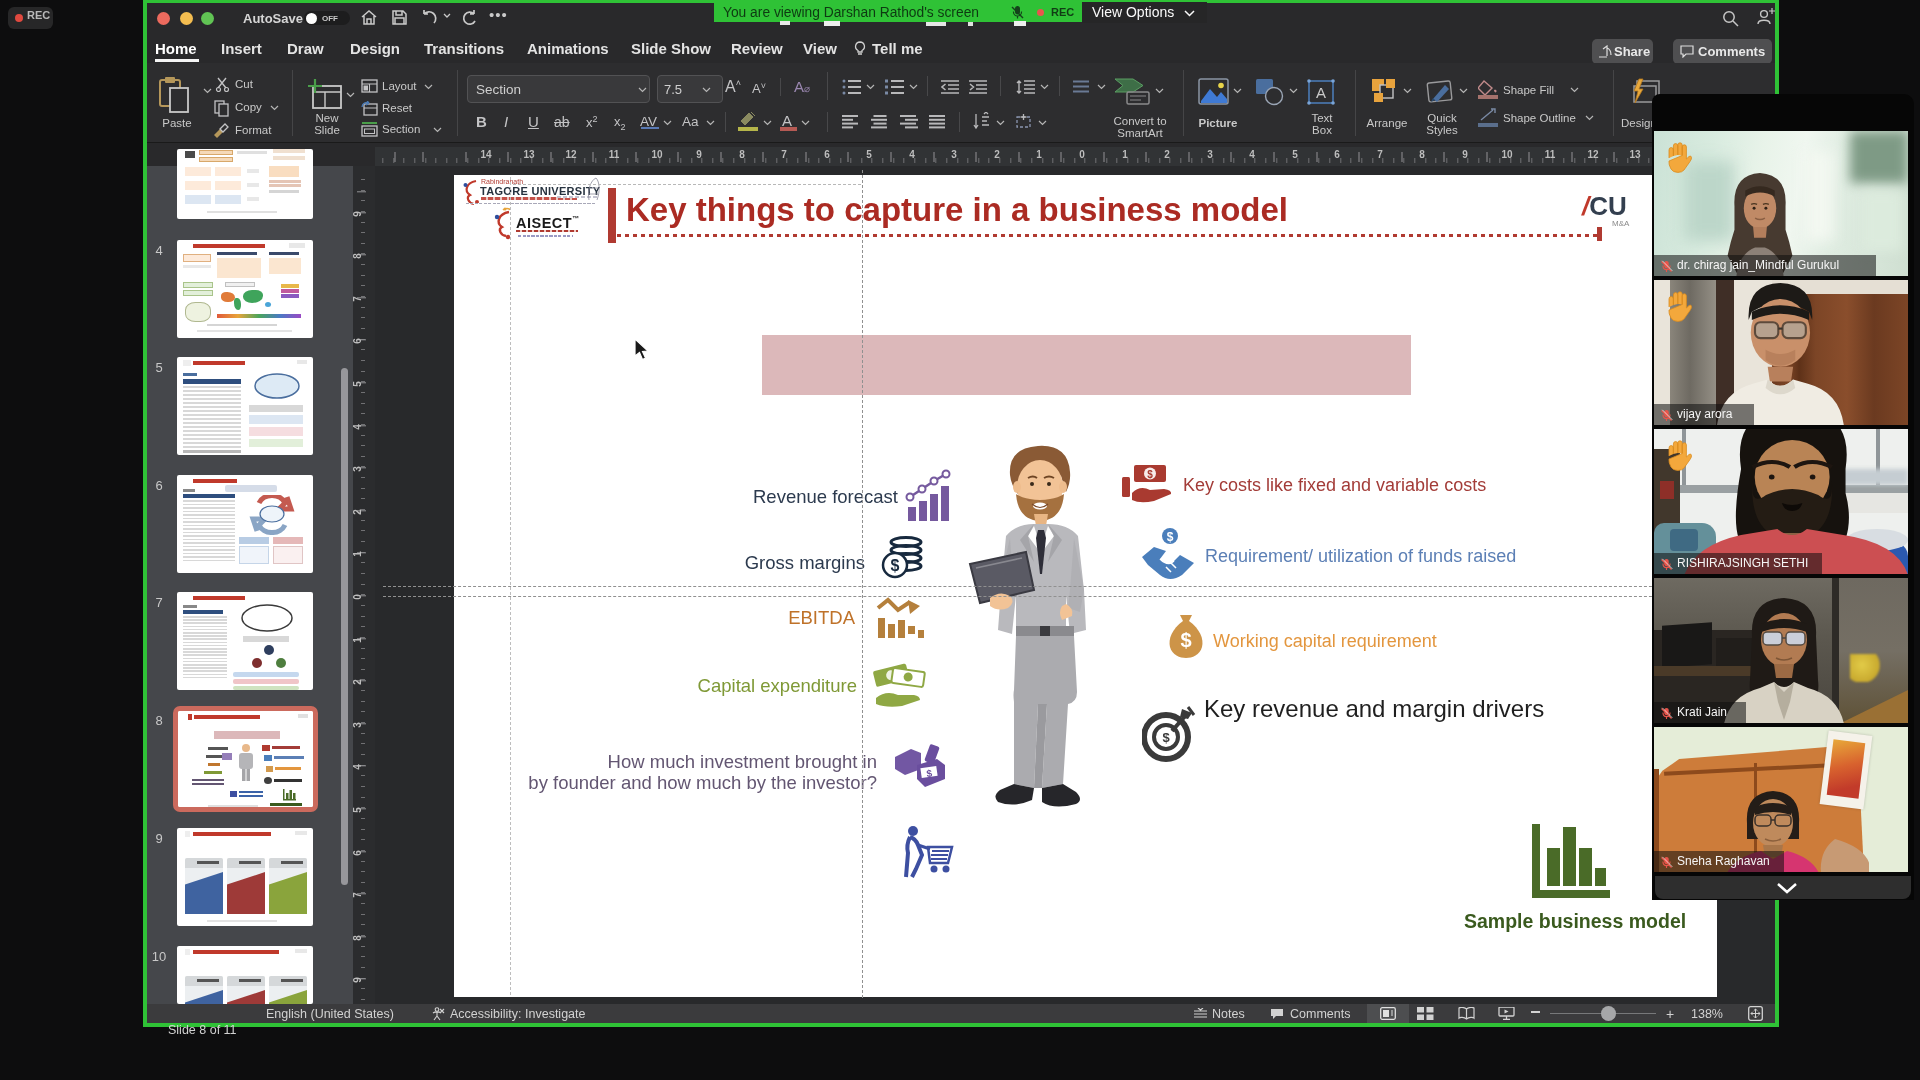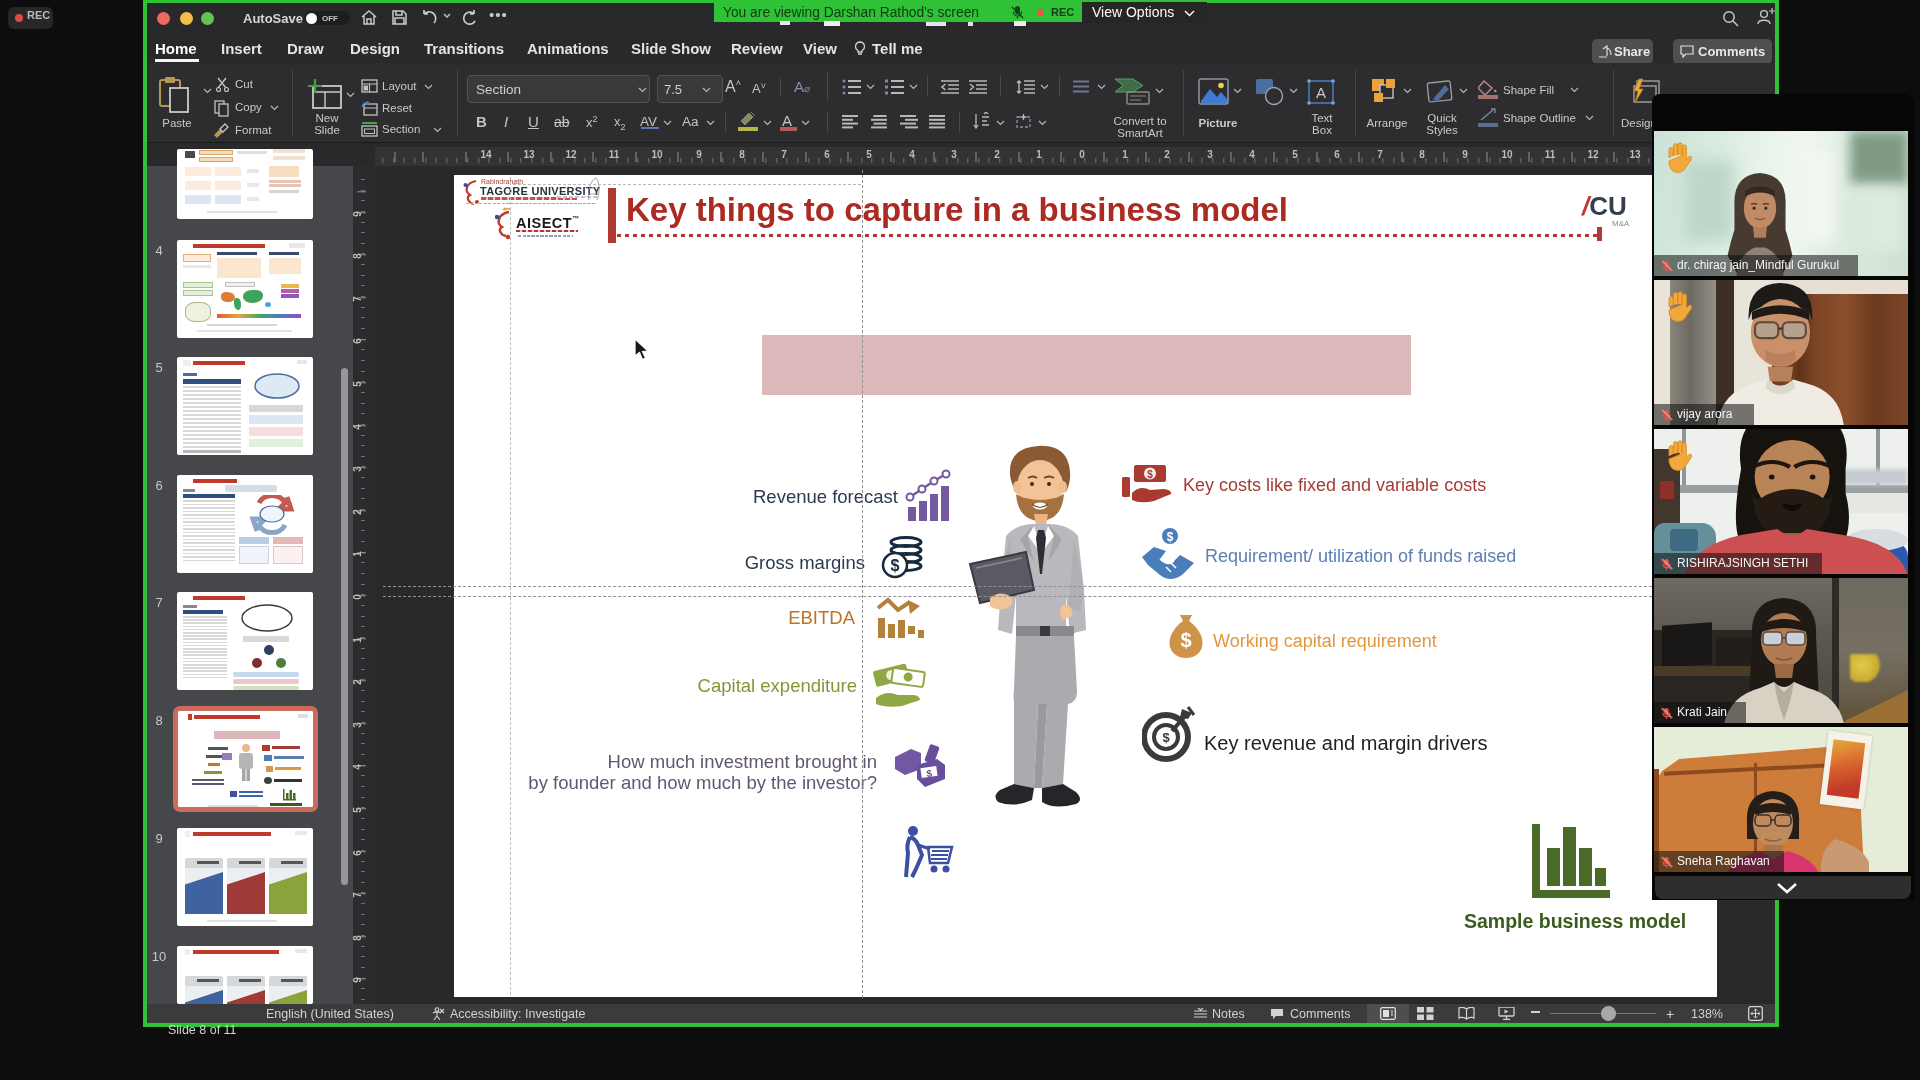--- a/index.html
+++ b/index.html
@@ -692,21 +692,21 @@
       <div class="abs" style="left:1158px;top:44px;font-size:8px;color:#8a8a8a;">M&amp;A</div>
       <div class="abs" style="left:308px;top:160px;width:649px;height:60px;background:#dcb8ba;"></div>
       <div class="abs" style="left:244px;top:311px;width:200px;text-align:right;font-size:18.5px;color:#2c3a4e;">Revenue forecast</div>
       <div class="abs" style="left:211px;top:377px;width:200px;text-align:right;font-size:18.5px;color:#2c3a4e;">Gross margins</div>
       <div class="abs" style="left:201px;top:432px;width:200px;text-align:right;font-size:18.5px;color:#bf7229;">EBITDA</div>
       <div class="abs" style="left:203px;top:500px;width:200px;text-align:right;font-size:18.5px;color:#7f9936;">Capital expenditure</div>
       <div class="abs" style="left:38px;top:576px;width:385px;text-align:right;font-size:18.5px;color:#635672;line-height:21px;">How much investment brought in<br>by founder and how much by the investor?</div>
       <div class="abs" style="left:729px;top:300px;font-size:18px;color:#a33c38;">Key costs like fixed and variable costs</div>
       <div class="abs" style="left:751px;top:371px;font-size:18px;color:#5b7fb5;">Requirement/ utilization of funds raised</div>
       <div class="abs" style="left:759px;top:456px;font-size:18px;color:#e3963e;">Working capital requirement</div>
-      <div class="abs" style="left:750px;top:557px;font-size:20px;color:#1f1f1f;">Key revenue and margin drivers</div>
+      <div class="abs" style="left:750px;top:520px;font-size:24px;color:#1f1f1f;">Key revenue and margin drivers</div>
       <div class="abs" style="left:1010px;top:735px;font-size:19.5px;font-weight:700;color:#3a5a1e;">Sample business model</div>
       <svg class="abs" style="left:450px;top:294px" width="50" height="55" viewBox="0 0 50 55">
         <rect x="4" y="38" width="8" height="14" fill="#75599e"></rect>
         <rect x="15" y="32" width="8" height="20" fill="#75599e"></rect>
         <rect x="26" y="25" width="8" height="27" fill="#75599e"></rect>
         <rect x="37" y="17" width="8" height="35" fill="#75599e"></rect>
         <path d="M6 28 L18 20 L30 12 L42 5" stroke="#75599e" stroke-width="2.5" fill="none"></path>
         <circle cx="6" cy="28" r="3.5" fill="#fff" stroke="#75599e" stroke-width="2"></circle>
         <circle cx="18" cy="20" r="3.5" fill="#fff" stroke="#75599e" stroke-width="2"></circle>
         <circle cx="30" cy="12" r="3.5" fill="#fff" stroke="#75599e" stroke-width="2"></circle>
@@ -901,21 +901,21 @@
           <path d="M35 38 Q38 36.5 41 38 M47 38 Q50 36.5 53 38" stroke="#4a3520" stroke-width="1.4" fill="none"></path>
           <circle cx="38" cy="42" r="1.5" fill="#2e2015"></circle>
           <circle cx="50" cy="42" r="1.5" fill="#2e2015"></circle>
           <path d="M39 52 Q44 55 49 52" stroke="#8a5f43" stroke-width="1.4" fill="none"></path>
           <path d="M37 61 L51 61 L50 72 L38 72 Z" fill="#b37e5c"></path>
           <path d="M20 111 Q22 89 39 82 L49 82 Q66 89 68 111 Z" fill="#8d8178"></path>
         </svg>
         <svg class="hand" viewBox="0 0 27 31">
           <path d="M4 16 V8 Q4 5.5 6.2 5.5 Q8.4 5.5 8.4 8 V14 M8.4 14 V4 Q8.4 1.5 10.6 1.5 Q12.8 1.5 12.8 4 V13 M12.8 13 V3 Q12.8 0.8 15 0.8 Q17.2 0.8 17.2 3 V13.5 M17.2 13.5 V5 Q17.2 2.8 19.3 2.8 Q21.4 2.8 21.4 5 V17 L24 14.5 Q26 13 26.5 15.5 Q26.8 17 25 19.5 L19 28 Q17 30.4 13 30.4 Q8 30.4 6 27 L4.3 23 Q4 21.5 4 19 Z" fill="#f3a83c" stroke="#d98c1e" stroke-width="0.8"></path>
         </svg>
-        <div class="vlabel" style="width:204px;"><svg style="position:absolute;left:6px;top:4.5px" width="13" height="13" viewBox="0 0 13 13">
+        <div class="vlabel" style="width:222px;"><svg style="position:absolute;left:6px;top:4.5px" width="13" height="13" viewBox="0 0 13 13">
             <path d="M6.5 1 C7.8 1 8.7 1.9 8.7 3.2 V6 C8.7 7.3 7.8 8.2 6.5 8.2 C5.2 8.2 4.3 7.3 4.3 6 V3.2 C4.3 1.9 5.2 1 6.5 1 Z" fill="#e8544a"></path>
             <path d="M3 5.5 V6 C3 8 4.5 9.6 6.5 9.6 C8.5 9.6 10 8 10 6 V5.5 M6.5 9.6 V12" fill="none" stroke="#e8544a" stroke-width="1.1"></path>
             <path d="M1.5 1.5 L11.5 11.5" stroke="#e8544a" stroke-width="1.3"></path>
             <path d="M2.3 0.8 L12.3 10.8" stroke="#fff" stroke-width="0.7"></path>
           </svg>dr. chirag jain_Mindful Gurukul</div>
       </div>
       <div class="tile" style="top:186px;">
         <div class="abs" style="left:0;top:0;width:254px;height:146px;background:#e9e4da;"></div>
         <div class="abs" style="left:118px;top:0;width:136px;height:146px;background:linear-gradient(90deg,#6b3a20 0%,#7c4526 12%,#5e3118 20%,#7c4526 32%,#8a4e2c 55%,#6b3a20 75%,#7c4526 100%);"></div>
         <div class="abs" style="left:118px;top:0;width:136px;height:14px;background:#e5dfd4;"></div>

